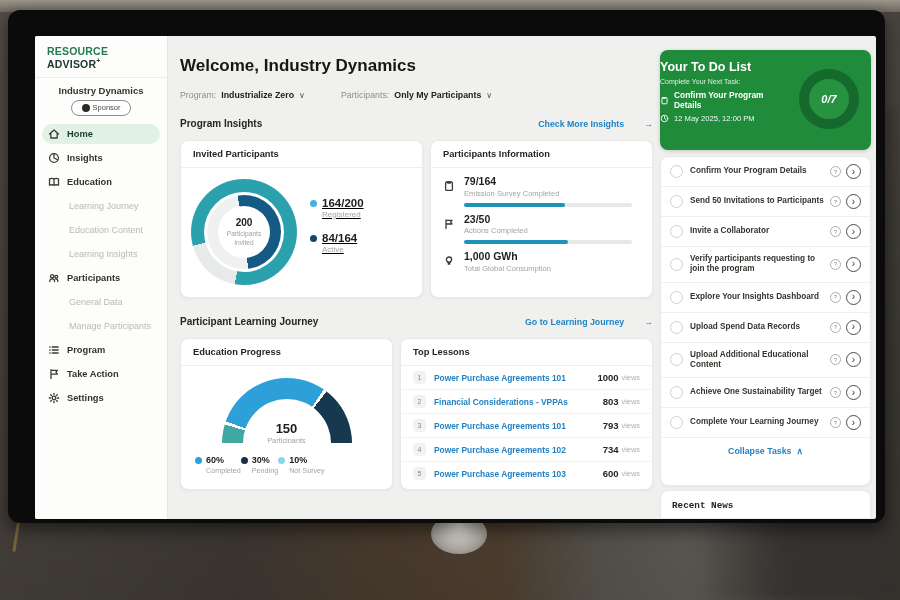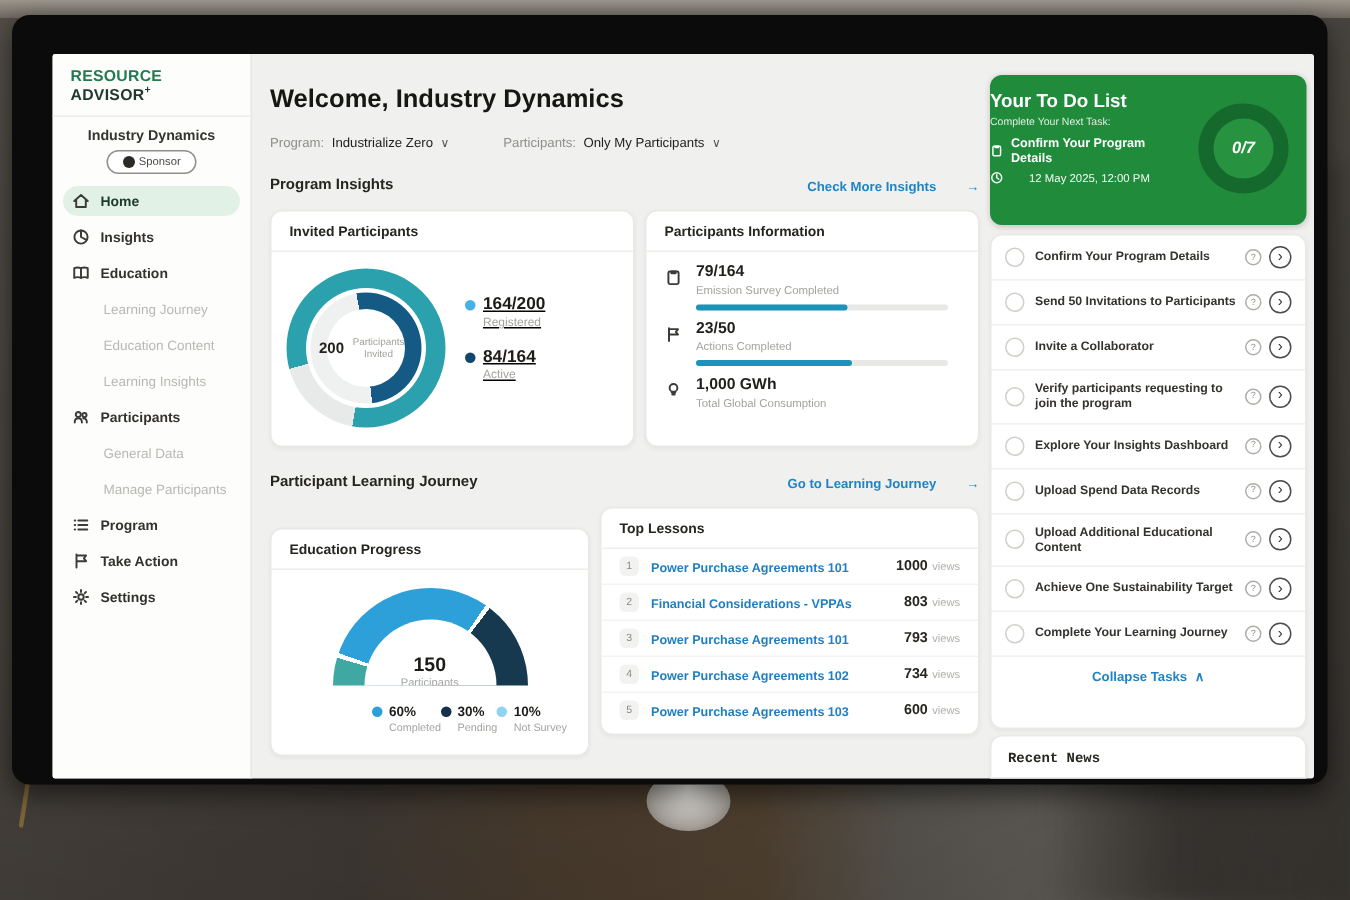--- a/index.html
+++ b/index.html
@@ -43,45 +43,45 @@
   .nav li.sub{padding-left:27px;color:#b9b8b4;font-weight:400;font-size:9px;}
   .nav li.active{background:#e2f1e5;color:#1d3a2e;}
   .nav-ic{width:12px;height:12px;margin-right:7px;flex:none;display:flex;}
   .nav-ic svg{width:12px;height:12px;}
 
   
   .main{position:absolute;left:133px;top:0;right:0;bottom:0;}
   .welcome{position:absolute;left:12px;top:20px;font-size:17px;font-weight:700;color:#161613;}
   .filters{position:absolute;left:12px;top:54px;display:flex;gap:36px;align-items:center;}
   .filter{display:flex;align-items:center;gap:5px;font-size:8.8px;color:#8f8e8a;cursor:pointer;}
-  .filter b{color:#22211e;font-weight:400;}
+  .filter b{color:#22211e;font-weight:700;}
   .chev{font-size:8px;color:#55544f;}
   .sec-head{position:absolute;left:12px;width:473px;display:flex;justify-content:space-between;align-items:center;}
   .sec-head.h1{top:82px}.sec-head.h2{top:280px}
   .sec-title{font-size:10px;font-weight:700;color:#26251f;}
   .sec-link{font-size:8.8px;font-weight:700;color:#1f84c6;cursor:pointer;display:flex;gap:20px;align-items:center;}
 
   .card{position:absolute;background:#fff;border:1px solid #e9e9e7;border-radius:8px;
         box-shadow:0 1px 3px rgba(0,0,0,.05);box-sizing:border-box;overflow:hidden;}
   .card-h{padding:8px 12px;border-bottom:1px solid #eeeeec;font-size:9.3px;font-weight:700;color:#26251f;}
   .c-invited{left:12px;top:104px;width:243px;height:158px;}
   .c-pinfo{left:262px;top:104px;width:223px;height:158px;}
-  .c-edu{left:12px;top:316px;width:213px;height:152px;}
+  .c-edu{left:12px;top:302px;width:213px;height:152px;}
   .c-lessons{left:232px;top:302px;width:253px;height:152px;}
 
   
   .inv-body{display:flex;align-items:center;padding:11px 10px;}
   .donut{position:relative;width:106px;height:106px;flex:none;}
   .donut-outer{position:absolute;inset:0;border-radius:50%;
                background:conic-gradient(from 190deg,#e8eaea 0 18%,#2ba1ae 18% 100%);}
   .donut-hole1{position:absolute;inset:13px;border-radius:50%;background:#fff;}
   .donut-inner{position:absolute;inset:16px;border-radius:50%;
                background:conic-gradient(from 350deg,#145a85 0 51%,#eff1f1 51% 100%);}
   .donut-hole2{position:absolute;inset:27px;border-radius:50%;background:#fff;}
-  .donut-center{position:absolute;inset:0;display:flex;align-items:center;justify-content:center;text-align:center;}
+  .donut-center{position:absolute;inset:0;display:flex;flex-direction:column;align-items:center;justify-content:center;text-align:center;}
   .donut-center .v{font-size:10px;font-weight:700;color:#22211e;}
   .donut-center .l{font-size:6.6px;color:#a0a09c;width:46px;line-height:1.25;margin-top:2px;}
   .inv-legend{margin-left:13px;}
   .leg-item{margin-bottom:13px;text-decoration:underline;}
   .leg-top{display:flex;align-items:center;gap:5px;font-size:11.5px;font-weight:700;color:#1d1c19;}
   .dot{width:7px;height:7px;border-radius:50%;flex:none;}
   .leg-sub{font-size:8px;color:#a4a39f;margin:1px 0 0 12px;}
 
   
   .pi-body{padding:8px 12px 0 12px;}
@@ -97,41 +97,41 @@
   .gauge-wrap{position:relative;width:130px;height:65px;margin:12px auto 0 auto;overflow:hidden;}
   .gauge-arc{position:absolute;left:0;top:0;width:130px;height:130px;border-radius:50%;
              background:conic-gradient(from 270deg,
                #3fa8a3 0 4.6%, #fff 4.6% 5.4%,
                #2d9fd9 5.4% 34.6%, #fff 34.6% 35.4%,
                #16394f 35.4% 50%, transparent 50%);}
   .gauge-hole{position:absolute;left:21px;top:21px;width:88px;height:88px;border-radius:50%;background:#fff;}
   .gauge-center{position:absolute;left:0;right:0;bottom:-2px;text-align:center;}
   .gauge-center .v{font-size:13px;font-weight:700;color:#1d1c19;}
   .gauge-center .l{font-size:7.4px;color:#a4a39f;}
-  .edu-legend{display:flex;justify-content:flex-end;padding:12px 14px 0 14px;}
+  .edu-legend{display:flex;justify-content:flex-start;padding:12px 14px 0 14px;}
   .edu-leg-item .t{display:flex;align-items:center;gap:4px;font-size:9px;font-weight:700;color:#1d1c19;}
   .edu-leg-item .s{font-size:7.2px;color:#a4a39f;margin:1px 0 0 11px;}
 
   
   .lesson-row{display:flex;align-items:center;padding:5px 12px;border-bottom:1px solid #f3f3f1;cursor:pointer;}
   .lesson-row:last-child{border-bottom:none;}
   .rank{width:13px;height:13px;border-radius:4px;background:#f2f2f0;color:#8b8a86;font-size:7px;
         display:flex;align-items:center;justify-content:center;flex:none;}
   .lesson-title{flex:1;margin-left:8px;font-size:8.4px;font-weight:600;color:#1f7fc2;}
   .views-n{font-size:9.5px;font-weight:700;color:#26251f;}
   .views-s{font-size:7.4px;color:#b0afab;margin-left:3px;}
 
   
   .todo-col{position:absolute;left:625px;top:14px;width:211px;}
   .todo-green{position:relative;background:#1f8b3b;border-radius:8px;height:100px;box-sizing:border-box;
               padding:10px 0;color:#fff;box-shadow:0 1px 4px rgba(0,0,0,.18);}
   .tg-title{font-size:12.5px;font-weight:700;}
   .tg-sub{font-size:7px;opacity:.85;margin-top:4px;}
   .tg-task{display:flex;align-items:center;gap:5px;font-size:8.4px;font-weight:700;margin-top:5px;width:128px;}
-  .tg-date{display:flex;align-items:center;gap:17px;font-size:7.6px;margin-top:4px;opacity:.95;}
+  .tg-date{display:flex;align-items:center;gap:5px;font-size:7.6px;margin-top:4px;opacity:.95;}
   .tg-ic svg{width:9px;height:9px;display:block;}
   .todo-ring{position:absolute;right:12px;top:19px;width:40px;height:40px;border:10px solid #15692d;
              border-radius:50%;background:#27923f;display:flex;align-items:center;justify-content:center;
              font-size:11px;font-weight:700;color:#fff;font-style:italic;}
   .todo-tasks{margin-top:6px;background:#fff;border:1px solid #e9e9e7;border-radius:8px;
               box-shadow:0 1px 3px rgba(0,0,0,.05);height:330px;box-sizing:border-box;overflow:hidden;}
   .task-row{display:flex;align-items:center;padding:7px 9px;border-bottom:1px solid #f0f0ee;cursor:pointer;}
   .task-check{width:11px;height:11px;border:1.4px solid #cfcfcb;border-radius:50%;flex:none;}
   .task-label{flex:1;margin:0 4px 0 7px;font-size:8.2px;font-weight:600;color:#34332f;line-height:1.25;}
   .task-q{width:9px;height:9px;border:1px solid #aeada9;border-radius:50%;color:#8b8a86;font-size:6px;

